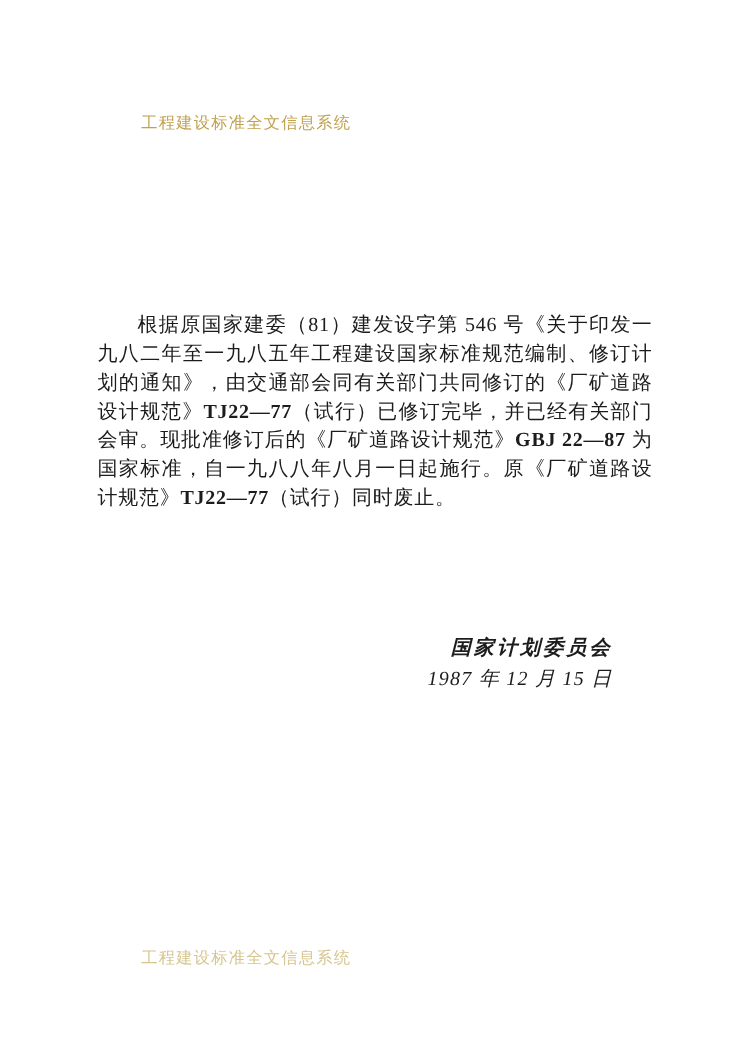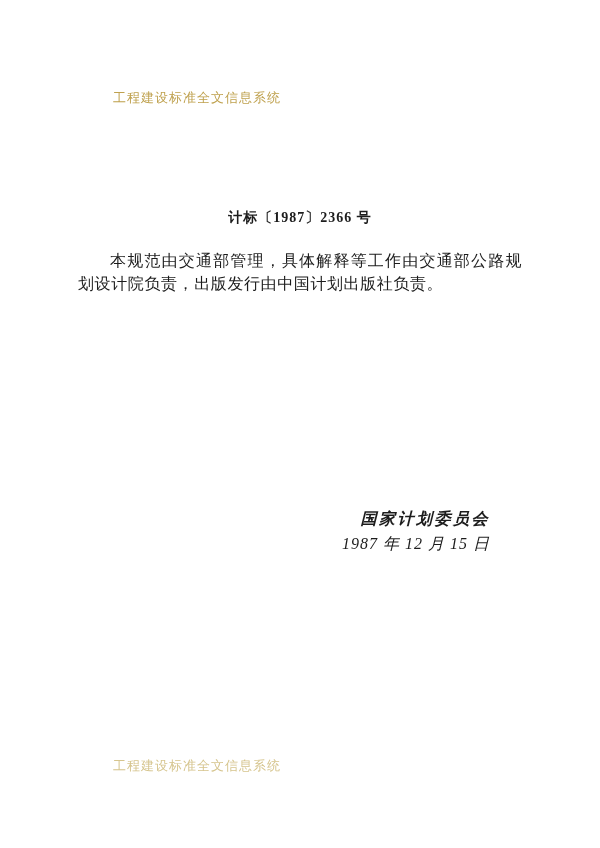--- a/index.html
+++ b/index.html
@@ -80,24 +80,23 @@
   }
 </style>
 </head>
 <body>
 
 <div class="page" style="--wm-top: #bfa14e; --wm-bottom: #d6c58e; --text: #1c1c1c; --bg: #ffffff;">
 
   <div class="watermark top">工程建设标准全文信息系统</div>
 
 
-  <div class="doc-number">计标〔1987〕2366 号</div>
 
   <div class="body-text">
-      <p>本规范由交通部管理，具体解释等工作由交通部公路规划设计院负责，出版发行由中国计划出版社负责。</p>
+      <p>根据原国家建委（81）建发设字第 546 号《关于印发一九八二年至一九八五年工程建设国家标准规范编制、修订计划的通知》，由交通部会同有关部门共同修订的《厂矿道路设计规范》<b>TJ22—77</b>（试行）已修订完毕，并已经有关部门会审。现批准修订后的《厂矿道路设计规范》<b>GBJ 22—87</b> 为国家标准，自一九八八年八月一日起施行。原《厂矿道路设计规范》<b>TJ22—77</b>（试行）同时废止。</p>
     </div>
 
   <div class="signature">
     <div class="issuer">国家计划委员会</div>
     <div class="date">1987 年 12 月 15 日</div>
   </div>
 
   <div class="watermark bottom">工程建设标准全文信息系统</div>
 
 </div>

